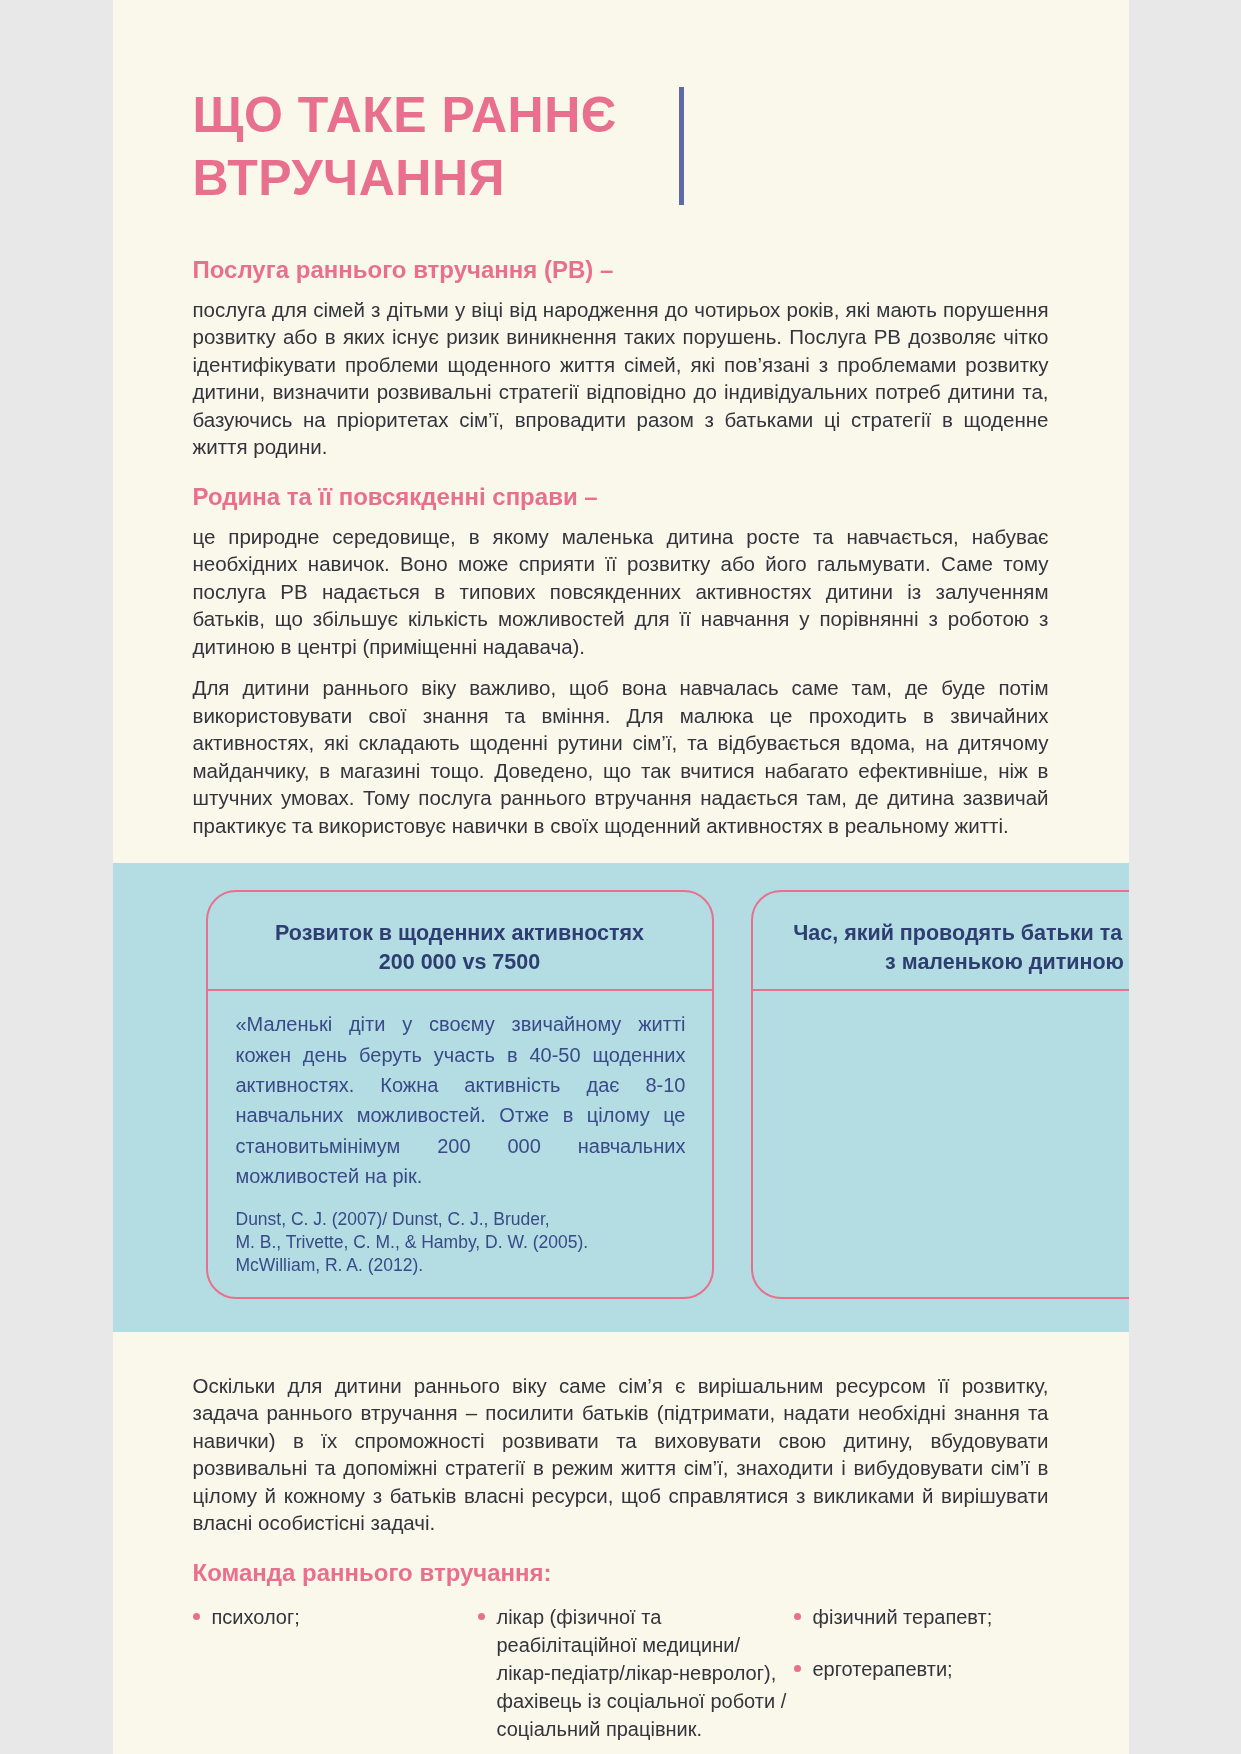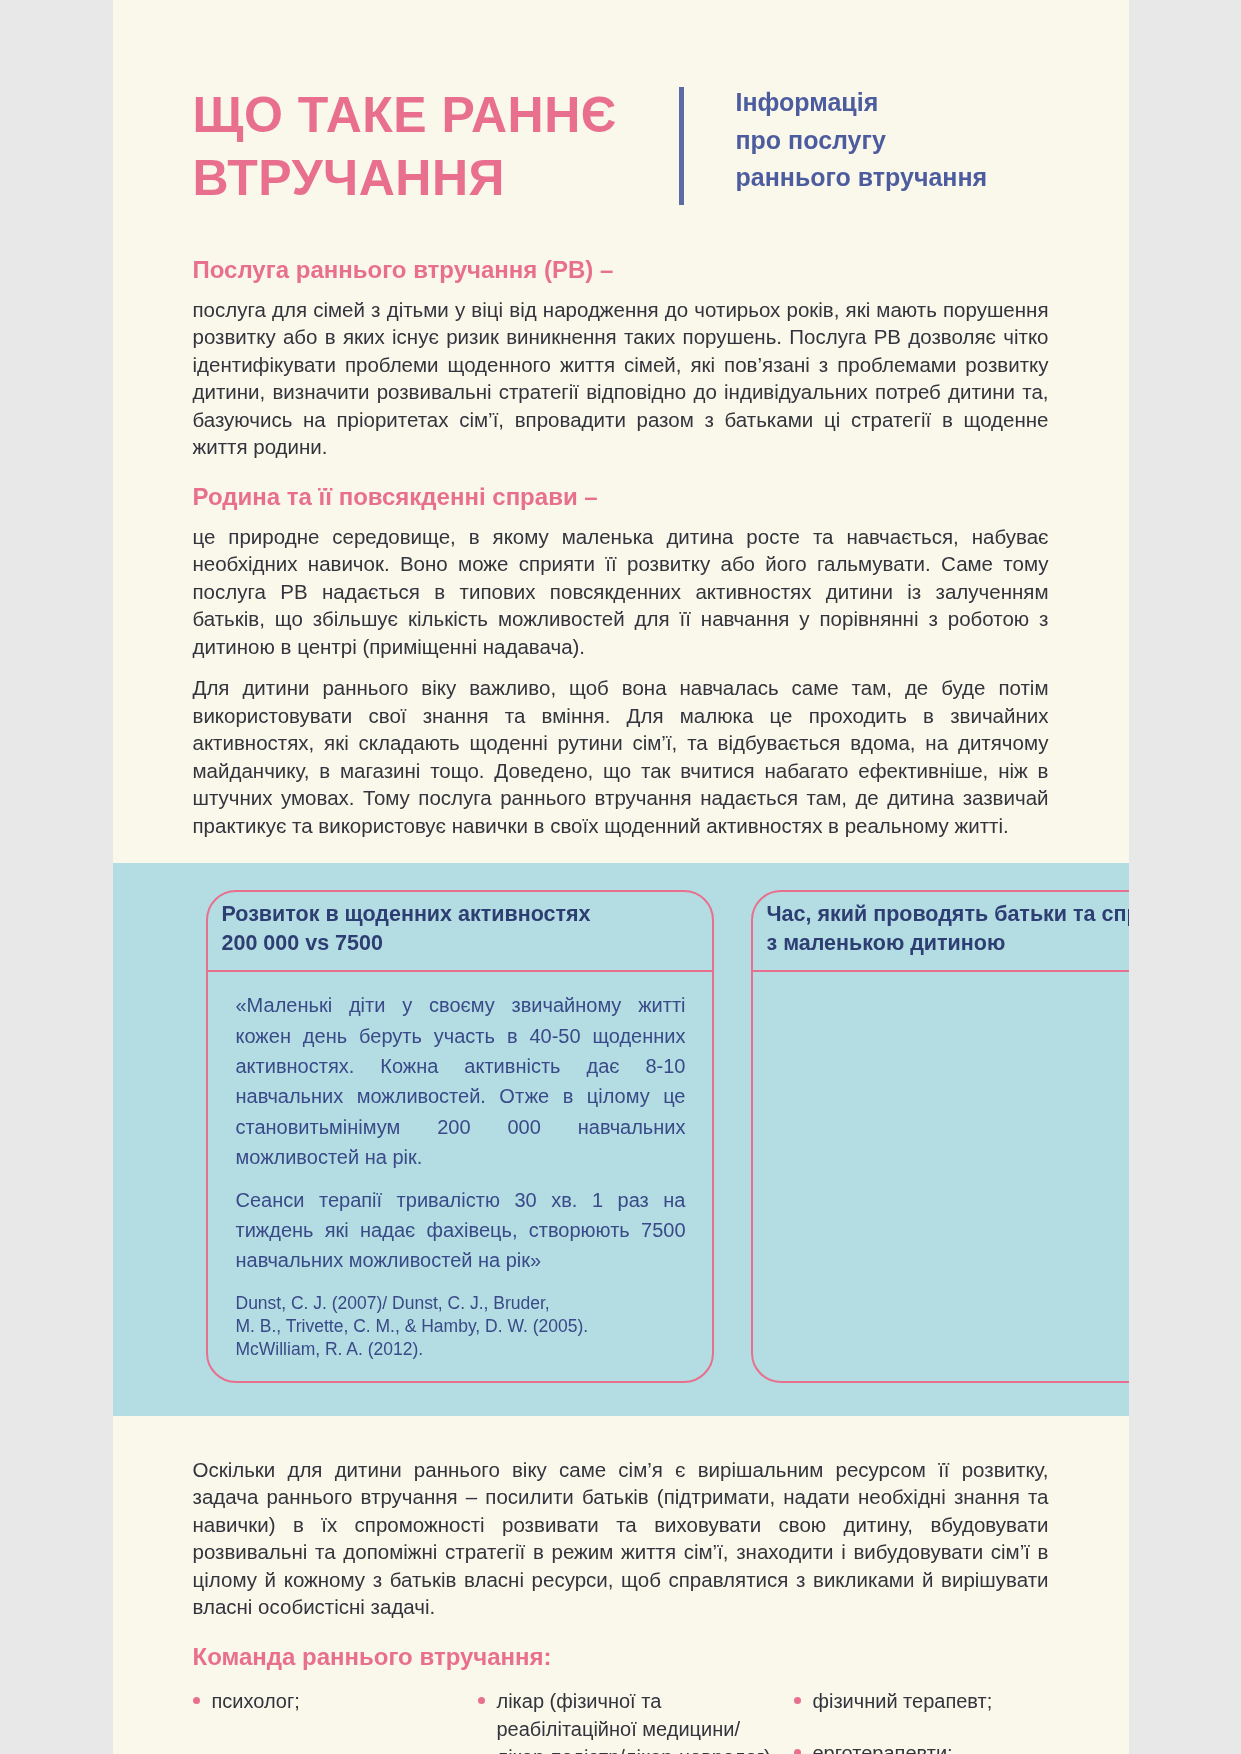--- a/index.html
+++ b/index.html
@@ -32,22 +32,22 @@
   .band{
     margin-top:24px;background:#B3DDE2;
     padding:27px 0 33px 93px;display:flex;gap:37px;
   }
   .card{
     width:508px;box-sizing:border-box;flex:none;
     border:2px solid #E8708E;border-radius:30px;
     display:flex;flex-direction:column;
   }
   .card-title{
-    padding:8px 14px 13px 14px;border-bottom:2px solid #E8708E;
-    font-weight:bold;font-size:21.5px;line-height:1.33;
+    padding:27px 14px 13px 14px;border-bottom:2px solid #E8708E;
+    text-align:center;font-weight:bold;font-size:21.5px;line-height:1.33;
     color:#2E3D72;white-space:pre-line;
   }
   .card-body{padding:18px 26px 20px 28px;flex:1;}
   .quote-p{
     margin:0 0 12px 0;font-size:20px;line-height:1.52;color:#3A4A88;
     text-align:justify;
   }
   .cite{
     margin:16px 0 0 0;font-size:17.5px;line-height:1.32;color:#3A4A88;
     white-space:pre-line;
@@ -86,40 +86,36 @@
 </style>
 </head>
 <body>
 
 <div class="page">
 
   <div class="header">
     <h1 class="page-title">ЩО ТАКЕ РАННЄ
 ВТРУЧАННЯ</h1>
     <div class="header-vline"></div>
-    <div class="header-subtitle">Інформація
-про послугу
-раннього втручання</div>
   </div>
 
   <h2 class="sec-heading">Послуга раннього втручання (РВ) –</h2>
   <p class="body-p">послуга для сімей з дітьми у віці від народження до чотирьох років, які мають порушення розвитку або в яких існує ризик виникнення таких порушень. Послуга РВ дозволяє чітко ідентифікувати проблеми щоденного життя сімей, які пов’язані з проблемами розвитку дитини, визначити розвивальні стратегії відповідно до індивідуальних потреб дитини та, базуючись на пріоритетах сім’ї, впровадити разом з батьками ці стратегії в щоденне життя родини.</p>
 
   <h2 class="sec-heading tight">Родина та її повсякденні справи –</h2>
   <p class="body-p">це природне середовище, в якому маленька дитина росте та навчається, набуває необхідних навичок. Воно може сприяти її розвитку або його гальмувати. Саме тому послуга РВ надається в типових повсякденних активностях дитини із залученням батьків, що збільшує кількість можливостей для її навчання у порівнянні з роботою з дитиною в центрі (приміщенні надавача).</p>
   <p class="body-p">Для дитини раннього віку важливо, щоб вона навчалась саме там, де буде потім використовувати свої знання та вміння. Для малюка це проходить в звичайних активностях, які складають щоденні рутини сім’ї, та відбувається вдома, на дитячому майданчику, в магазині тощо. Доведено, що так вчитися набагато ефективніше, ніж в штучних умовах. Тому послуга раннього втручання надається там, де дитина зазвичай практикує та використовує навички в своїх щоденний активностях в реальному житті.</p>
 
   <div class="band">
 
     <div class="card">
       <div class="card-title">Розвиток в щоденних активностях
 200 000 vs 7500</div>
       <div class="card-body">
         <p class="quote-p">«Маленькі діти у своєму звичайному житті кожен день беруть участь в 40-50 щоденних активностях. Кожна активність дає 8-10 навчальних можливостей. Отже в цілому це становитьмінімум 200 000 навчальних можливостей на рік.</p>
-        <p class="quote-p">Сеанси терапії тривалістю 30 хв. 1 раз на тиждень які надає фахівець, створюють 7500 навчальних можливостей на рік»</p>
         <p class="cite">Dunst, C. J. (2007)/ Dunst, C. J., Bruder,
 M. B., Trivette, C. M., &amp; Hamby, D. W. (2005).
 McWilliam, R. A. (2012).</p>
       </div>
     </div>
 
     <div class="card">
       <div class="card-title">Час, який проводять батьки та сприяти
 з маленькою дитиною</div>
     </div>

